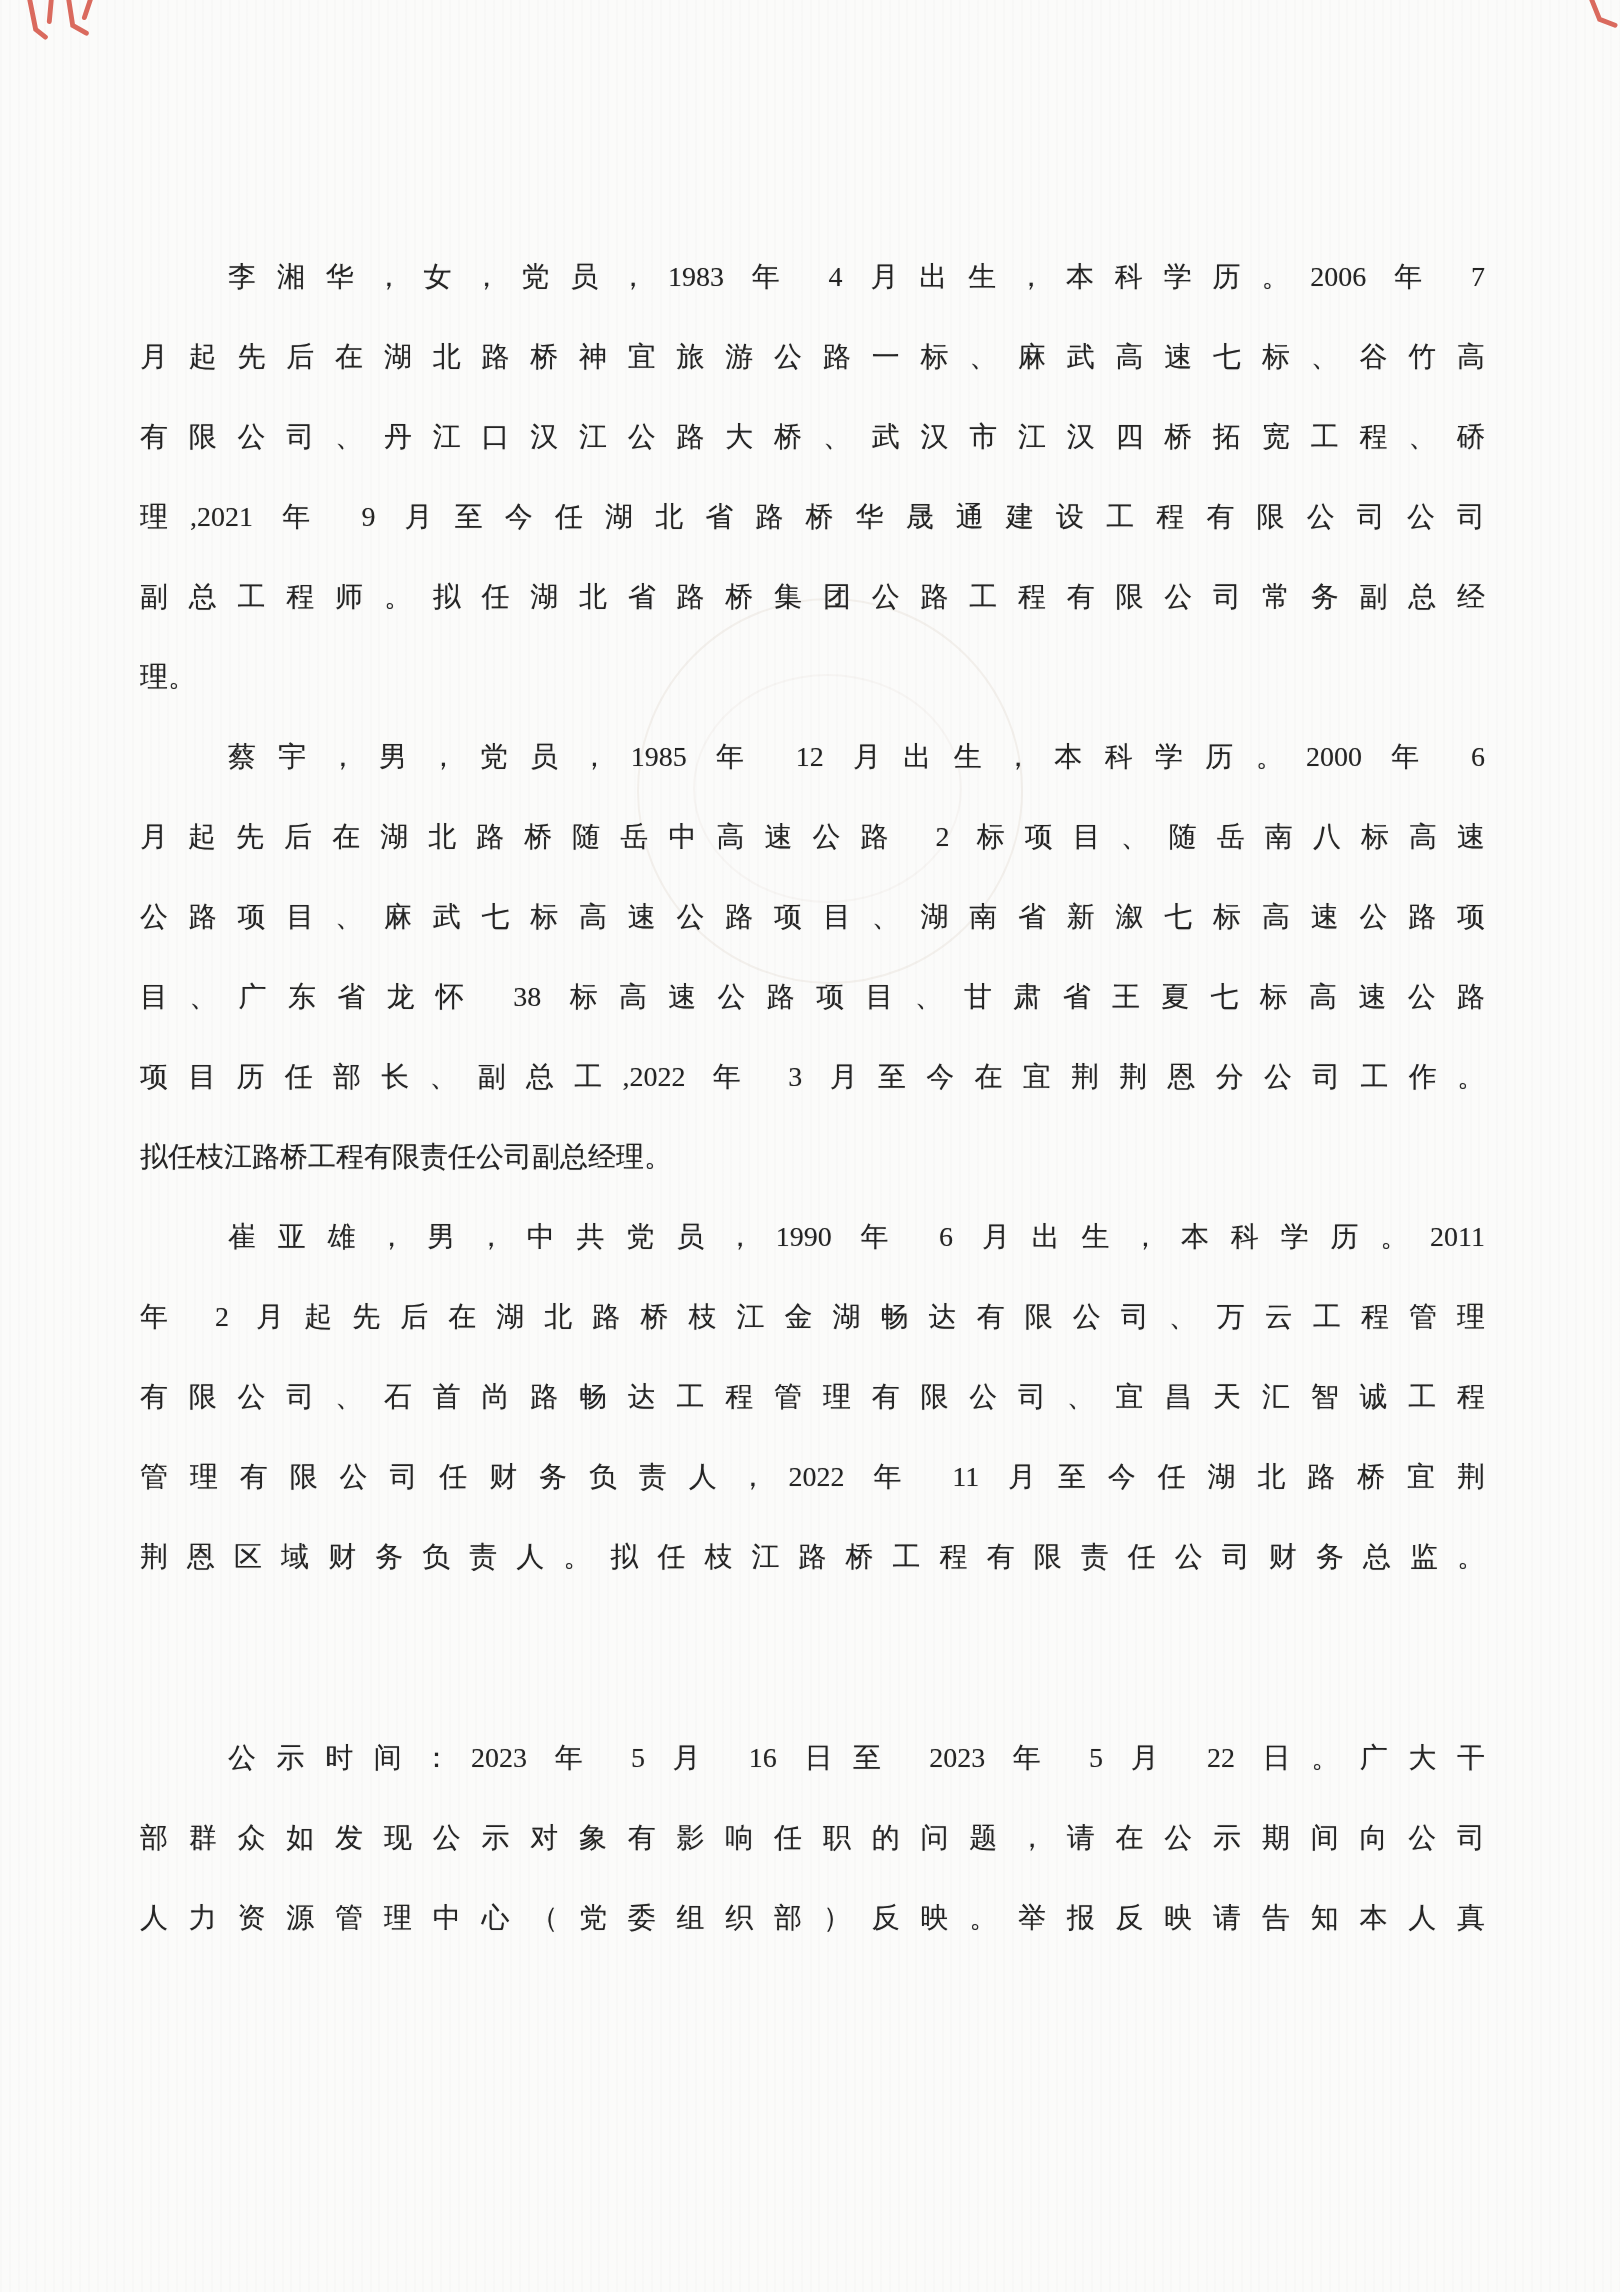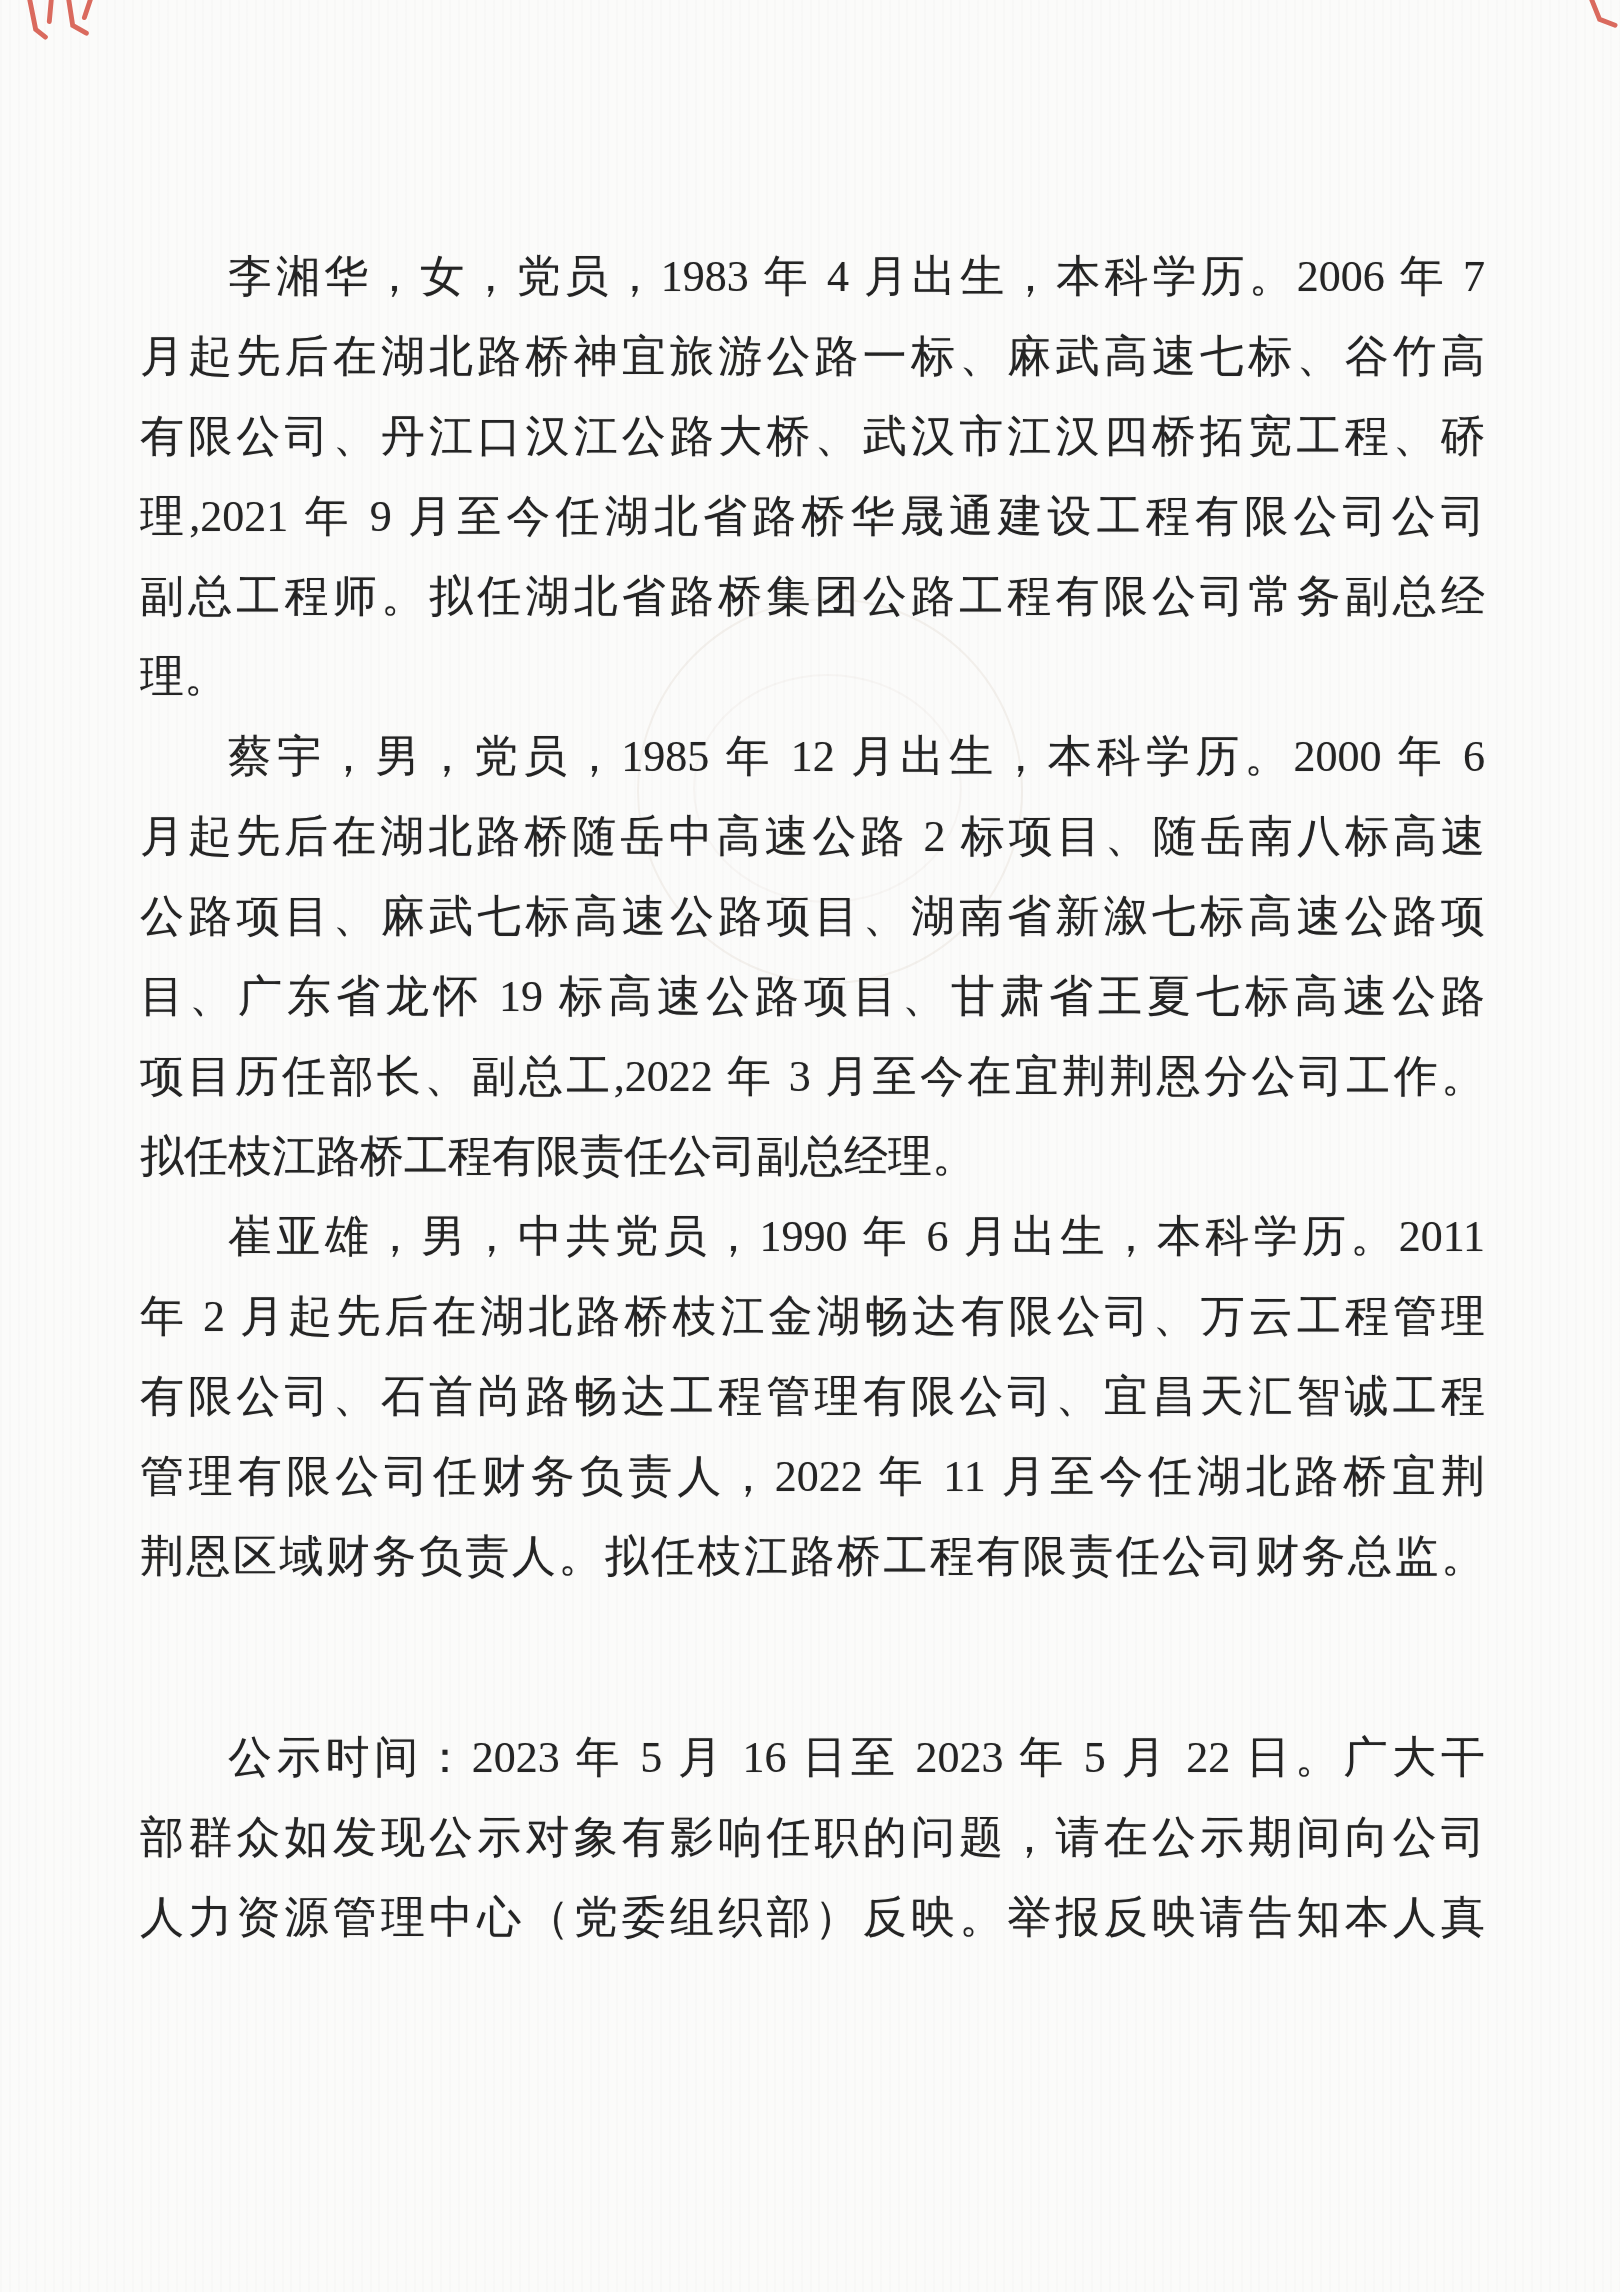--- a/index.html
+++ b/index.html
@@ -19,21 +19,21 @@
     overflow: hidden;
     font-family: "Liberation Serif", "DejaVu Serif", serif;
   }
 
   .doc-content {
     position: absolute;
     left: 140px;
     top: 237px;
     width: 1345px;
     color: #242424;
-    font-size: 44px;
+    font-size: 28px;
     text-shadow: 0 0 1px rgba(45,45,45,0.35);
   }
 
   .paragraph { margin: 0; }
   .paragraph.gap-before { margin-top: 121px; }
 
   .line {
     height: 80px;
     line-height: 80px;
     text-align: justify;
@@ -102,21 +102,21 @@
       <div class="line fill">月起先后在湖北路桥神宜旅游公路一标、麻武高速七标、谷竹高</div>
       <div class="line fill">有限公司、丹江口汉江公路大桥、武汉市江汉四桥拓宽工程、硚</div>
       <div class="line fill">理,2021 年 9 月至今任湖北省路桥华晟通建设工程有限公司公司</div>
       <div class="line fill">副总工程师。拟任湖北省路桥集团公路工程有限公司常务副总经</div>
       <div class="line">理。</div>
     </div>
     <div class="paragraph">
       <div class="line fill indent">蔡宇，男，党员，1985 年 12 月出生，本科学历。2000 年 6</div>
       <div class="line fill">月起先后在湖北路桥随岳中高速公路 2 标项目、随岳南八标高速</div>
       <div class="line fill">公路项目、麻武七标高速公路项目、湖南省新溆七标高速公路项</div>
-      <div class="line fill">目、广东省龙怀 19 标高速公路项目、甘肃省王夏七标高速公路</div>
+      <div class="line fill">目、广东省龙怀 38 标高速公路项目、甘肃省王夏七标高速公路</div>
       <div class="line fill">项目历任部长、副总工,2022 年 3 月至今在宜荆荆恩分公司工作。</div>
       <div class="line">拟任枝江路桥工程有限责任公司副总经理。</div>
     </div>
     <div class="paragraph">
       <div class="line fill indent">崔亚雄，男，中共党员，1990 年 6 月出生，本科学历。2011</div>
       <div class="line fill">年 2 月起先后在湖北路桥枝江金湖畅达有限公司、万云工程管理</div>
       <div class="line fill">有限公司、石首尚路畅达工程管理有限公司、宜昌天汇智诚工程</div>
       <div class="line fill">管理有限公司任财务负责人，2022 年 11 月至今任湖北路桥宜荆</div>
       <div class="line fill">荆恩区域财务负责人。拟任枝江路桥工程有限责任公司财务总监。</div>
     </div>

